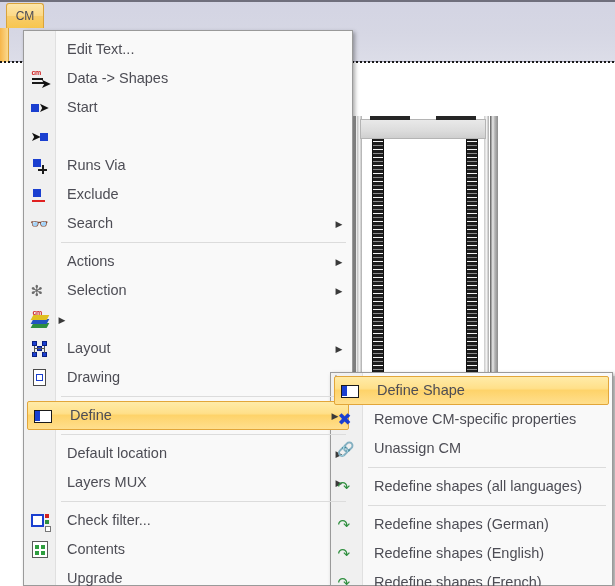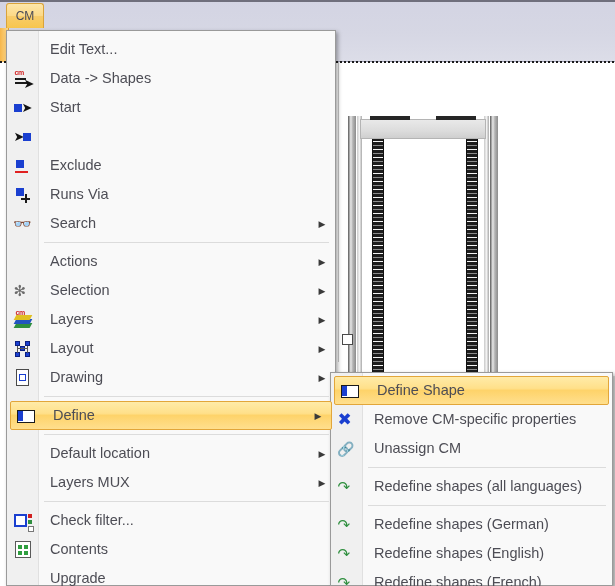--- a/index.html
+++ b/index.html
@@ -95,21 +95,21 @@
   }
   .mi.highlight{
     background:linear-gradient(to bottom,#ffeba8 0%,#ffe08a 42%,#fed36a 50%,#ffdf8e 100%);
     border:1px solid #e2a63a;border-radius:2px;
     margin:0 3px;height:29px;justify-content:center;
   }
   .mi.highlight .mi-icon{margin-left:-1px;}
   .sep{height:1px;background:#dcdcdc;margin:4px 6px 4px 37px;}
 
   
-  #context-menu{left:6px;top:30px;width:330px;height:556px;}
+  #context-menu{left:23px;top:30px;width:330px;height:556px;}
   #context-menu .menu-items{padding-top:4px;}
 
   
   #define-submenu{left:330px;top:372px;width:283px;height:214px;}
   #define-submenu .menu-items{padding-top:3px;}
 
   
   .ic{position:relative;width:18px;height:18px;display:block;}
 
   
@@ -234,36 +234,36 @@
           <span class="ic">
             <span class="arrow-black" style="left:0px;top:4px;">➤</span>
             <span class="sq-blue" style="left:9px;top:5px;"></span>
           </span>
         </span>
         <span class="mi-arrow"></span>
       </div>
       <div class="mi">
         <span class="mi-icon">
           <span class="ic">
-            <span class="sq-blue" style="left:2px;top:3px;"></span>
-            <span class="ic-line" style="left:1px;top:14px;width:13px;background:#e02020;"></span>
-          </span>
-        </span>
-        <span class="mi-label">Exclude</span>
-        <span class="mi-arrow"></span>
-      </div>
-      <div class="mi">
-        <span class="mi-icon">
-          <span class="ic">
             <span class="sq-blue" style="left:2px;top:2px;"></span>
             <span class="ic-line" style="left:7px;top:12px;width:9px;"></span>
             <span class="ic-line" style="left:11px;top:8px;width:2px;height:9px;"></span>
           </span>
         </span>
         <span class="mi-label">Runs Via</span>
+        <span class="mi-arrow"></span>
+      </div>
+      <div class="mi">
+        <span class="mi-icon">
+          <span class="ic">
+            <span class="sq-blue" style="left:2px;top:3px;"></span>
+            <span class="ic-line" style="left:1px;top:14px;width:13px;background:#e02020;"></span>
+          </span>
+        </span>
+        <span class="mi-label">Exclude</span>
         <span class="mi-arrow"></span>
       </div>
       <div class="mi">
         <span class="mi-icon">
           <span class="ic"><span class="ic-binoc">👓</span></span>
         </span>
         <span class="mi-label">Search</span>
         <span class="mi-arrow">▶</span>
       </div>
       <div class="sep"></div>
@@ -283,21 +283,20 @@
       </div>
       <div class="mi">
         <span class="mi-icon">
           <span class="ic">
             <span class="ic-cm-text" style="top:-2px;left:2px;">cm</span>
             <span class="layer" style="left:1px;top:12px;background:#2f8f3f;"></span>
             <span class="layer" style="left:1px;top:8px;background:#2255c0;"></span>
             <span class="layer" style="left:1px;top:4px;background:#e0c020;"></span>
           </span>
         </span>
-        <span class="mi-label">Layers</span>
         <span class="mi-arrow">▶</span>
       </div>
       <div class="mi">
         <span class="mi-icon">
           <span class="ic">
             <span class="lay-node" style="left:1px;top:1px;"></span>
             <span class="lay-node" style="left:11px;top:1px;"></span>
             <span class="lay-node" style="left:1px;top:12px;"></span>
             <span class="lay-node" style="left:11px;top:12px;"></span>
             <span class="lay-node" style="left:6px;top:6px;"></span>

